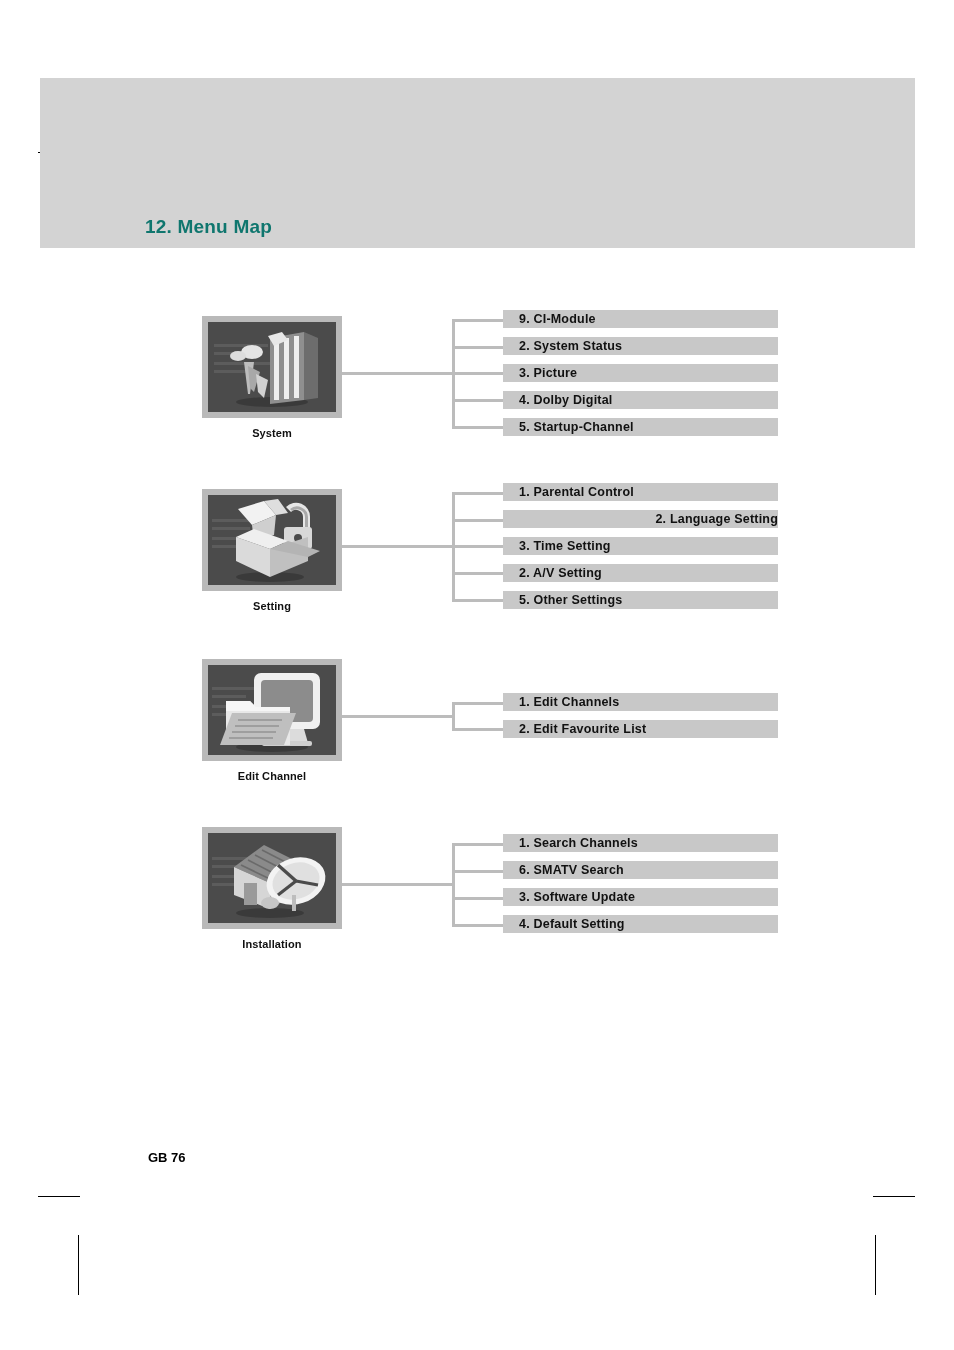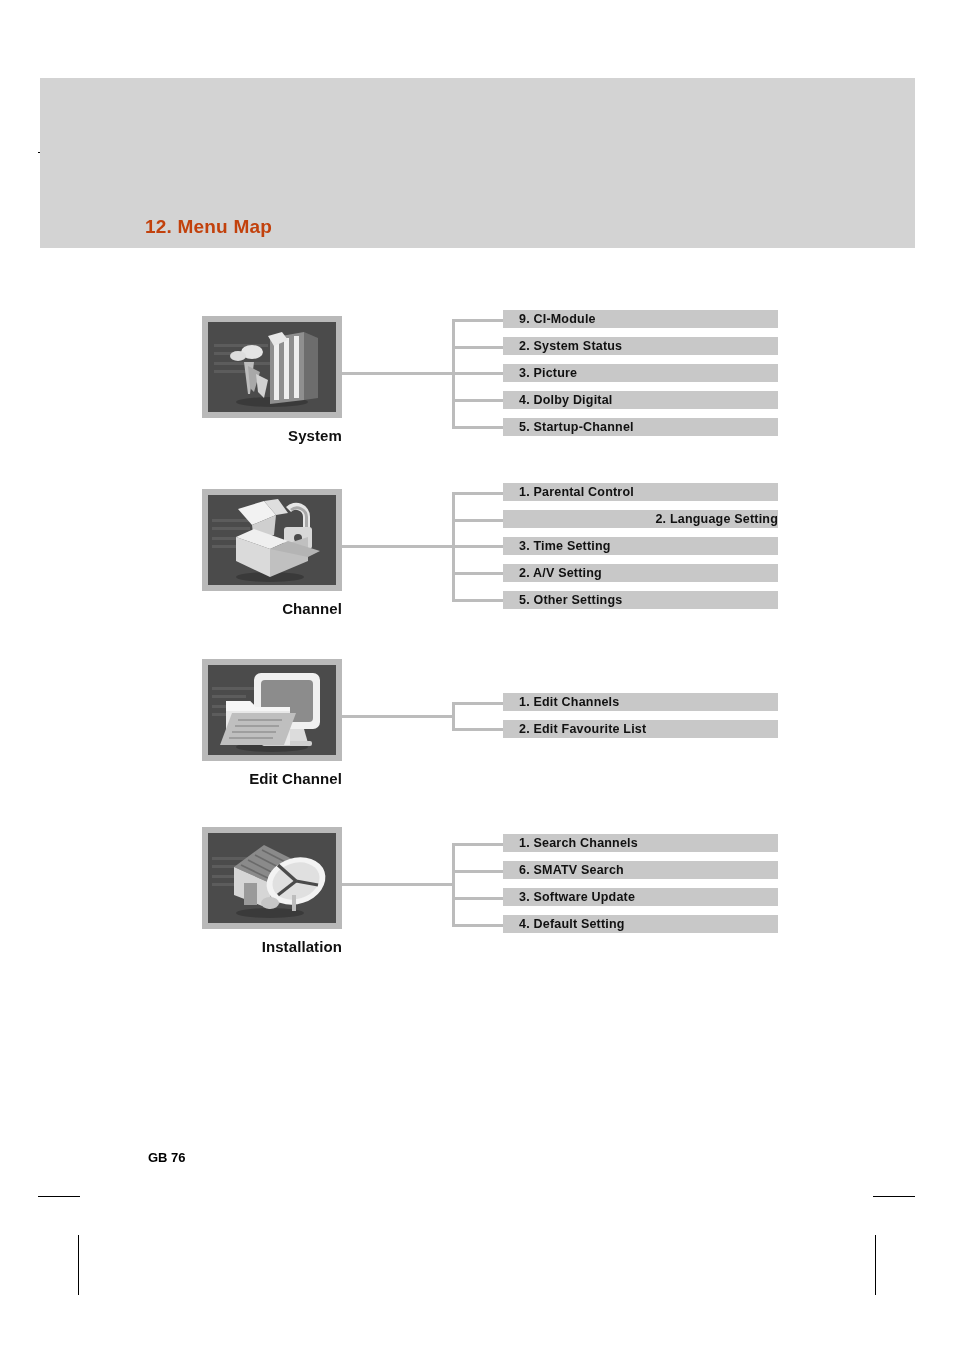--- a/index.html
+++ b/index.html
@@ -23,21 +23,21 @@
     width: 875px;
     height: 170px;
     background: #d3d3d3;
   }
   .page-title {
     position: absolute;
     left: 145px;
     top: 216px;
     font-size: 19px;
     font-weight: bold;
-    color: #c2410c;
+    color: #0f766e;
     letter-spacing: 0.2px;
   }
 
   
   .mark {
     position: absolute;
     background: #000000;
   }
   .mark-v { width: 1px; height: 60px; }
   .mark-h { width: 42px; height: 1px; }
@@ -75,23 +75,23 @@
     left: 6px;
     top: 6px;
     right: 6px;
     bottom: 6px;
     background: #4b4b4b;
     overflow: hidden;
   }
   .icon-inner svg { display: block; }
   .icon-caption {
     width: 140px;
-    text-align: right;
+    text-align: center;
     margin-top: 9px;
-    font-size: 15px;
+    font-size: 11px;
     font-weight: bold;
     color: #101010;
     letter-spacing: 0.1px;
   }
 
   
   .connector {
     position: absolute;
     left: 342px;
     top: 0;
@@ -217,21 +217,21 @@
             <path d="M82 14 a11 11 0 0 1 18 8 l0 12 -3 0 0 -12 a8 8 0 0 0 -13 -6 z" fill="#a9a9a9"></path>
             <rect x="76" y="32" width="28" height="22" rx="3" fill="#d8d8d8"></rect>
             <circle cx="90" cy="43" r="4" fill="#4b4b4b"></circle>
             <polygon points="28,42 62,54 62,82 28,66" fill="#dadada"></polygon>
             <polygon points="62,54 100,42 100,66 62,82" fill="#c0c0c0"></polygon>
             <polygon points="28,42 46,34 80,46 62,54" fill="#efefef"></polygon>
             <polygon points="62,54 80,46 112,56 100,62" fill="#b4b4b4"></polygon>
           </svg>
         </div>
       </div>
-      <div class="icon-caption">Channel</div>
+      <div class="icon-caption">Setting</div>
     </div>
 
     <div class="connector">
       <div class="conn-line conn-h" style="left:0; top:56px; width:112px;"></div>
       <div class="conn-line conn-v" style="left:110px; top:3px; height:110px;"></div>
       <div class="conn-line conn-h" style="left:110px; top:3px; width:52px;"></div>
       <div class="conn-line conn-h" style="left:110px; top:30px; width:52px;"></div>
       <div class="conn-line conn-h" style="left:110px; top:56px; width:52px;"></div>
       <div class="conn-line conn-h" style="left:110px; top:83px; width:52px;"></div>
       <div class="conn-line conn-h" style="left:110px; top:110px; width:52px;"></div>

